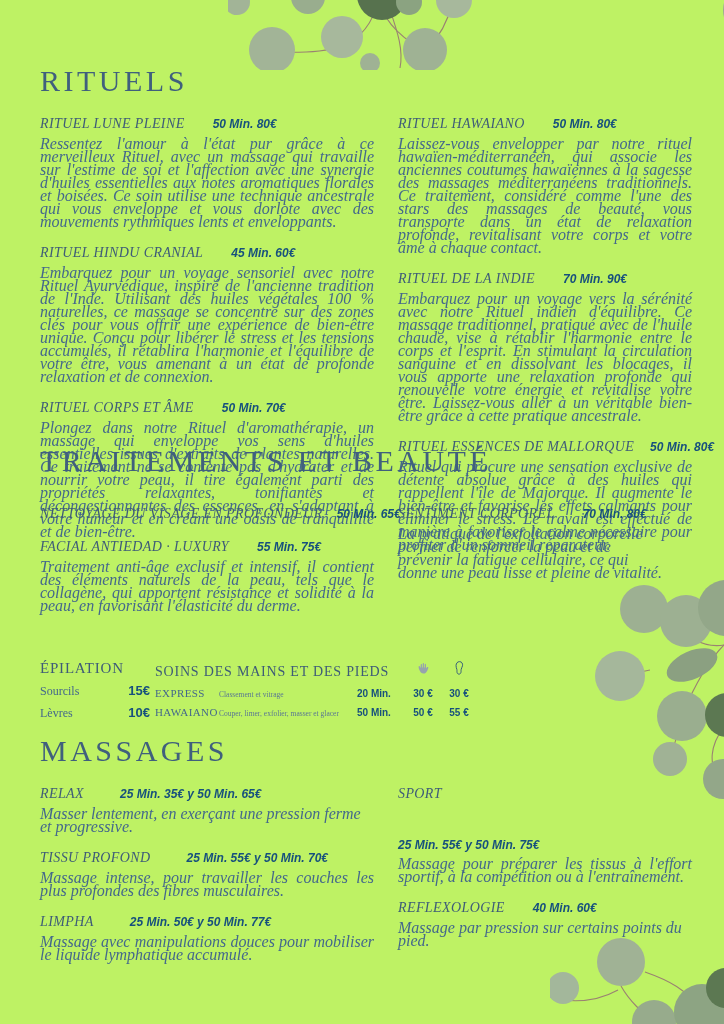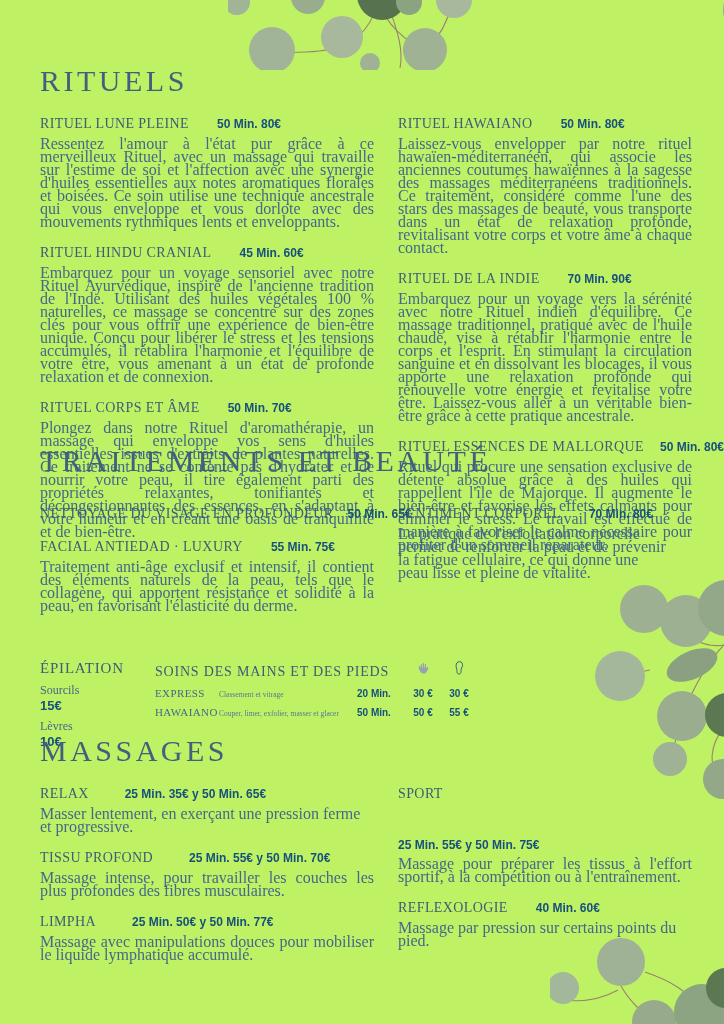--- a/index.html
+++ b/index.html
@@ -9,40 +9,40 @@
     font-family:"Liberation Serif", serif;
     padding-left:32px;
     -webkit-font-smoothing:antialiased;
   }
   .deco{position:absolute;pointer-events:none;}
   .big-heading{
     position:absolute;left:40px;
     font-family:"Liberation Serif", serif;font-weight:400;
     font-size:30px;letter-spacing:3.5px;color:#40607d;
   }
-  .col{position:absolute;}
+  .col{position:absolute;font-style:italic;}
   .col-l{left:40px;width:334px;}
   .col-r{left:398px;width:294px;}
   .item{margin-bottom:17px;}
   .item-head{display:flex;align-items:baseline;gap:28px;}
   .item-title{
     font-size:14px;color:#3e5c78;letter-spacing:0.4px;white-space:nowrap;
   }
   .item-price{
     font-family:"Liberation Sans", sans-serif;font-weight:bold;
     font-size:12px;color:#17507d;white-space:nowrap;text-align:right;
   }
   .item-desc{
     margin-top:5px;font-size:16px;line-height:13px;color:#44688c;
     text-align:justify;
   }
   
   .epilation{position:absolute;left:40px;top:660px;width:110px;}
   .mini-heading{font-size:15px;color:#3e5c78;letter-spacing:0.8px;}
-  .ep-row{display:flex;align-items:baseline;justify-content:space-between;margin-top:6px;flex-direction:column;}
+  .ep-row{display:flex;align-items:baseline;justify-content:space-between;margin-top:6px;}
   .ep-label{font-size:12px;color:#44688c;}
   .ep-price{font-family:"Liberation Sans", sans-serif;font-weight:bold;font-size:13px;color:#17507d;}
   
   .soins{position:absolute;left:155px;top:660px;width:322px;}
   .soins-header{display:flex;align-items:flex-end;}
   .soins-title{flex:1;font-size:14px;color:#3e5c78;letter-spacing:0.8px;}
   .icon-cell{width:36px;text-align:center;}
   .soins-row{display:flex;align-items:baseline;margin-top:7px;}
   .s-name{width:64px;font-size:11px;letter-spacing:0.4px;color:#44688c;}
   .s-desc{flex:1;font-size:7.5px;color:#5a7793;padding-right:4px;}

